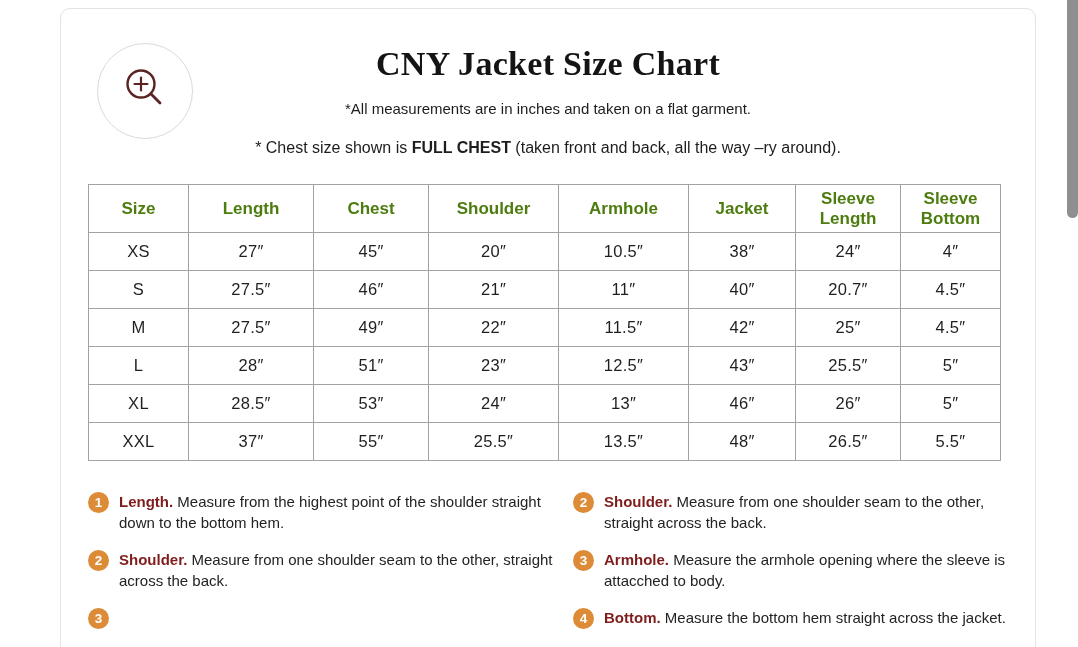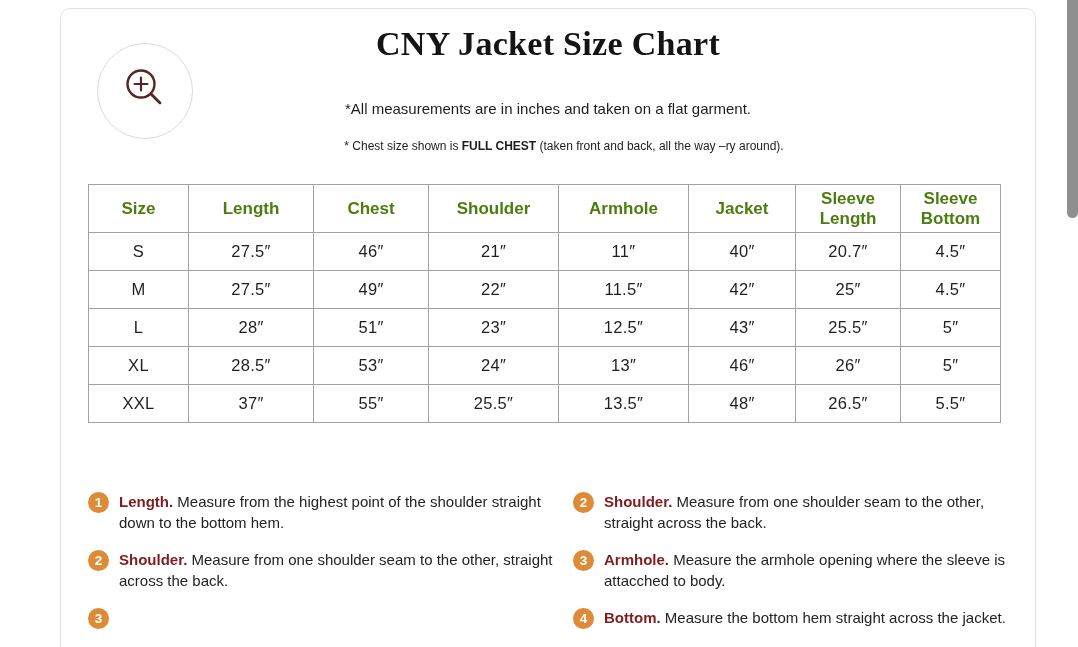--- a/index.html
+++ b/index.html
@@ -10,31 +10,31 @@
     position:absolute; left:60px; top:8px; width:976px; height:700px;
     background:#ffffff; border:1px solid #e5e2df; border-radius:10px;
     box-sizing:border-box;
   }
   .zoom-button {
     position:absolute; left:36px; top:34px; width:94px; height:94px;
     border:1px solid #ded9d5; border-radius:50%; background:#fff;
     display:flex; align-items:center; justify-content:center; cursor:pointer;
   }
   .page-title {
-    position:absolute; top:16px; left:0; width:100%; text-align:center;
+    position:absolute; top:36px; left:0; width:100%; text-align:center;
     font-family:"Liberation Serif",serif; font-weight:700; font-size:34px;
     color:#141414; letter-spacing:0.3px;
   }
   .note1 {
     position:absolute; top:91px; left:0; width:100%; text-align:center;
     font-size:15px; color:#1d1d1d;
   }
   .note2 {
-    position:absolute; top:130px; left:16px; width:100%; text-align:center;
-    font-size:12px; color:#1d1d1d;
+    position:absolute; top:130px; left:0; width:100%; text-align:center;
+    font-size:16px; color:#1d1d1d;
   }
   .note2 .bold { font-weight:700; }
   .table-wrap { position:absolute; left:27px; top:175px; }
   table.size-table { border-collapse:collapse; table-layout:fixed; width:912px; }
   .size-table th, .size-table td {
     border:1px solid #a2a2a2; text-align:center; vertical-align:middle;
     padding:0 2px; overflow:hidden;
   }
   .size-table th { height:47px; font-size:17px; font-weight:700; color:#4d7c0f; line-height:1.12; }
   .size-table td { height:37px; font-size:16.5px; color:#1f1f1f; letter-spacing:0.3px; }
@@ -96,20 +96,30 @@
               <th>Chest</th>
               <th>Shoulder</th>
               <th>Armhole</th>
               <th>Jacket</th>
               <th>Sleeve Length</th>
               <th>Sleeve Bottom</th>
             </tr>
         </thead>
         <tbody>
             <tr>
+              <td>XS</td>
+              <td>27″</td>
+              <td>45″</td>
+              <td>20″</td>
+              <td>10.5″</td>
+              <td>38″</td>
+              <td>24″</td>
+              <td>4″</td>
+            </tr>
+            <tr>
               <td>S</td>
               <td>27.5″</td>
               <td>46″</td>
               <td>21″</td>
               <td>11″</td>
               <td>40″</td>
               <td>20.7″</td>
               <td>4.5″</td>
             </tr>
             <tr>

